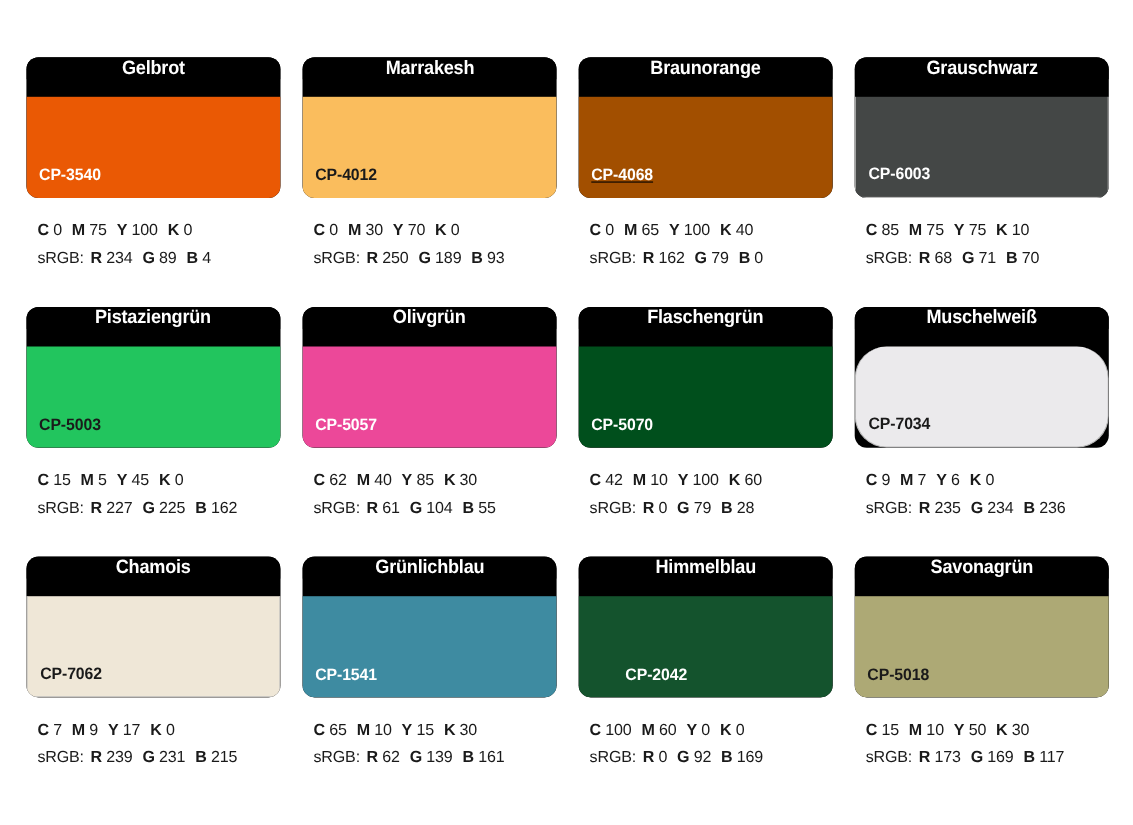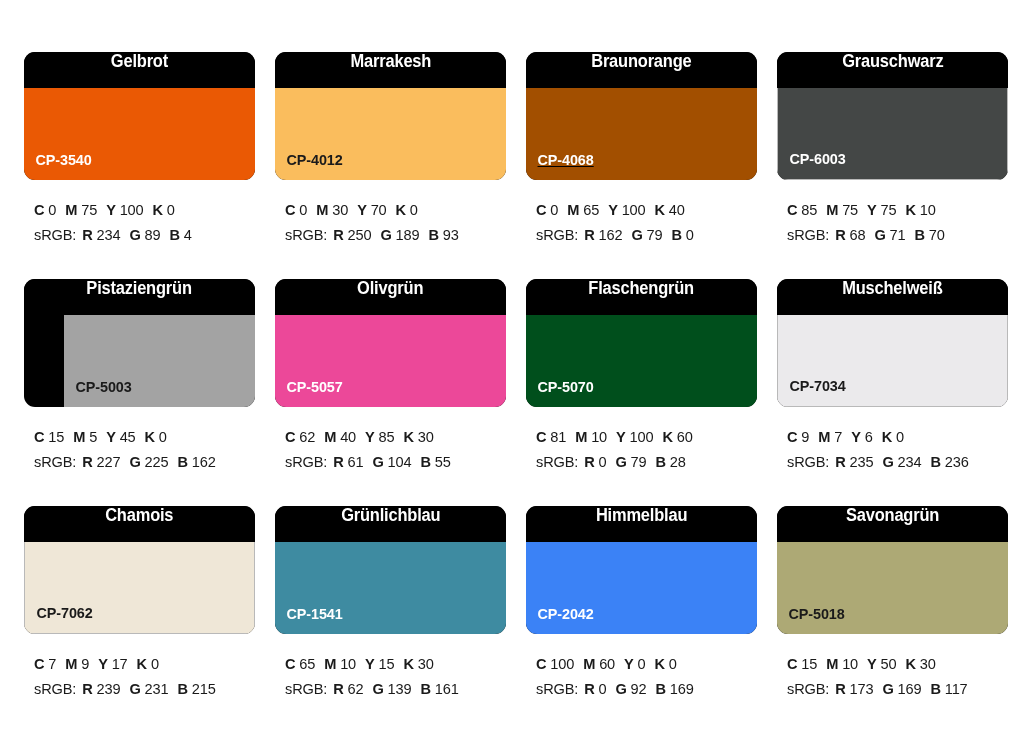--- a/index.html
+++ b/index.html
@@ -182,21 +182,21 @@
         <div class="values">
           <div class="val-line"><span class="pair"><span class="k">C</span> <span class="v">85</span></span><span class="pair"><span class="k">M</span> <span class="v">75</span></span><span class="pair"><span class="k">Y</span> <span class="v">75</span></span><span class="pair"><span class="k">K</span> <span class="v">10</span></span></div>
           <div class="val-line"><span class="lbl">sRGB:</span><span class="pair"><span class="k">R</span> <span class="v">68</span></span><span class="pair"><span class="k">G</span> <span class="v">71</span></span><span class="pair"><span class="k">B</span> <span class="v">70</span></span></div>
         </div>
       </div>
       <div class="swatch-cell">
         <div class="card">
           <div class="card-header">
             <div class="card-title">Pistaziengrün</div>
           </div>
-          <div class="card-color" style="background: #a3a3a3; margin-left: 40px;">
+          <div class="card-color" style="background: #22c55e;">
             <div class="card-code" style="color: rgb(26, 26, 26);">CP-5003</div>
           </div>
         </div>
         <div class="values">
           <div class="val-line"><span class="pair"><span class="k">C</span> <span class="v">15</span></span><span class="pair"><span class="k">M</span> <span class="v">5</span></span><span class="pair"><span class="k">Y</span> <span class="v">45</span></span><span class="pair"><span class="k">K</span> <span class="v">0</span></span></div>
           <div class="val-line"><span class="lbl">sRGB:</span><span class="pair"><span class="k">R</span> <span class="v">227</span></span><span class="pair"><span class="k">G</span> <span class="v">225</span></span><span class="pair"><span class="k">B</span> <span class="v">162</span></span></div>
         </div>
       </div>
       <div class="swatch-cell">
         <div class="card">
@@ -215,30 +215,30 @@
       <div class="swatch-cell">
         <div class="card">
           <div class="card-header">
             <div class="card-title">Flaschengrün</div>
           </div>
           <div class="card-color" style="background: rgb(0, 79, 28); align-items: flex-end;">
             <div class="card-code" style="color: rgb(255, 255, 255);">CP-5070</div>
           </div>
         </div>
         <div class="values">
-          <div class="val-line"><span class="pair"><span class="k">C</span> <span class="v">81</span></span><span class="pair"><span class="k">M</span> <span class="v">10</span></span><span class="pair"><span class="k">Y</span> <span class="v">100</span></span><span class="pair"><span class="k">K</span> <span class="v">60</span></span></div>
+          <div class="val-line"><span class="pair"><span class="k">C</span> <span class="v">42</span></span><span class="pair"><span class="k">M</span> <span class="v">10</span></span><span class="pair"><span class="k">Y</span> <span class="v">100</span></span><span class="pair"><span class="k">K</span> <span class="v">60</span></span></div>
           <div class="val-line"><span class="lbl">sRGB:</span><span class="pair"><span class="k">R</span> <span class="v">0</span></span><span class="pair"><span class="k">G</span> <span class="v">79</span></span><span class="pair"><span class="k">B</span> <span class="v">28</span></span></div>
         </div>
       </div>
       <div class="swatch-cell">
         <div class="card">
           <div class="card-header">
             <div class="card-title">Muschelweiß</div>
           </div>
-          <div class="card-color outlined" style="background: rgb(235, 234, 236);">
+          <div class="card-color outlined" style="background: rgb(235, 234, 236); border-radius: 29px;">
             <div class="card-code" style="color: rgb(26, 26, 26);">CP-7034</div>
           </div>
         </div>
         <div class="values">
           <div class="val-line"><span class="pair"><span class="k">C</span> <span class="v">9</span></span><span class="pair"><span class="k">M</span> <span class="v">7</span></span><span class="pair"><span class="k">Y</span> <span class="v">6</span></span><span class="pair"><span class="k">K</span> <span class="v">0</span></span></div>
           <div class="val-line"><span class="lbl">sRGB:</span><span class="pair"><span class="k">R</span> <span class="v">235</span></span><span class="pair"><span class="k">G</span> <span class="v">234</span></span><span class="pair"><span class="k">B</span> <span class="v">236</span></span></div>
         </div>
       </div>
       <div class="swatch-cell">
         <div class="card">
@@ -266,21 +266,21 @@
         <div class="values">
           <div class="val-line"><span class="pair"><span class="k">C</span> <span class="v">65</span></span><span class="pair"><span class="k">M</span> <span class="v">10</span></span><span class="pair"><span class="k">Y</span> <span class="v">15</span></span><span class="pair"><span class="k">K</span> <span class="v">30</span></span></div>
           <div class="val-line"><span class="lbl">sRGB:</span><span class="pair"><span class="k">R</span> <span class="v">62</span></span><span class="pair"><span class="k">G</span> <span class="v">139</span></span><span class="pair"><span class="k">B</span> <span class="v">161</span></span></div>
         </div>
       </div>
       <div class="swatch-cell">
         <div class="card">
           <div class="card-header">
             <div class="card-title">Himmelblau</div>
           </div>
-          <div class="card-color" style="background: #3b82f6;">
+          <div class="card-color" style="background: #14532d; padding-left: 31px;">
             <div class="card-code" style="color: rgb(255, 255, 255);">CP-2042</div>
           </div>
         </div>
         <div class="values">
           <div class="val-line"><span class="pair"><span class="k">C</span> <span class="v">100</span></span><span class="pair"><span class="k">M</span> <span class="v">60</span></span><span class="pair"><span class="k">Y</span> <span class="v">0</span></span><span class="pair"><span class="k">K</span> <span class="v">0</span></span></div>
           <div class="val-line"><span class="lbl">sRGB:</span><span class="pair"><span class="k">R</span> <span class="v">0</span></span><span class="pair"><span class="k">G</span> <span class="v">92</span></span><span class="pair"><span class="k">B</span> <span class="v">169</span></span></div>
         </div>
       </div>
       <div class="swatch-cell">
         <div class="card">

